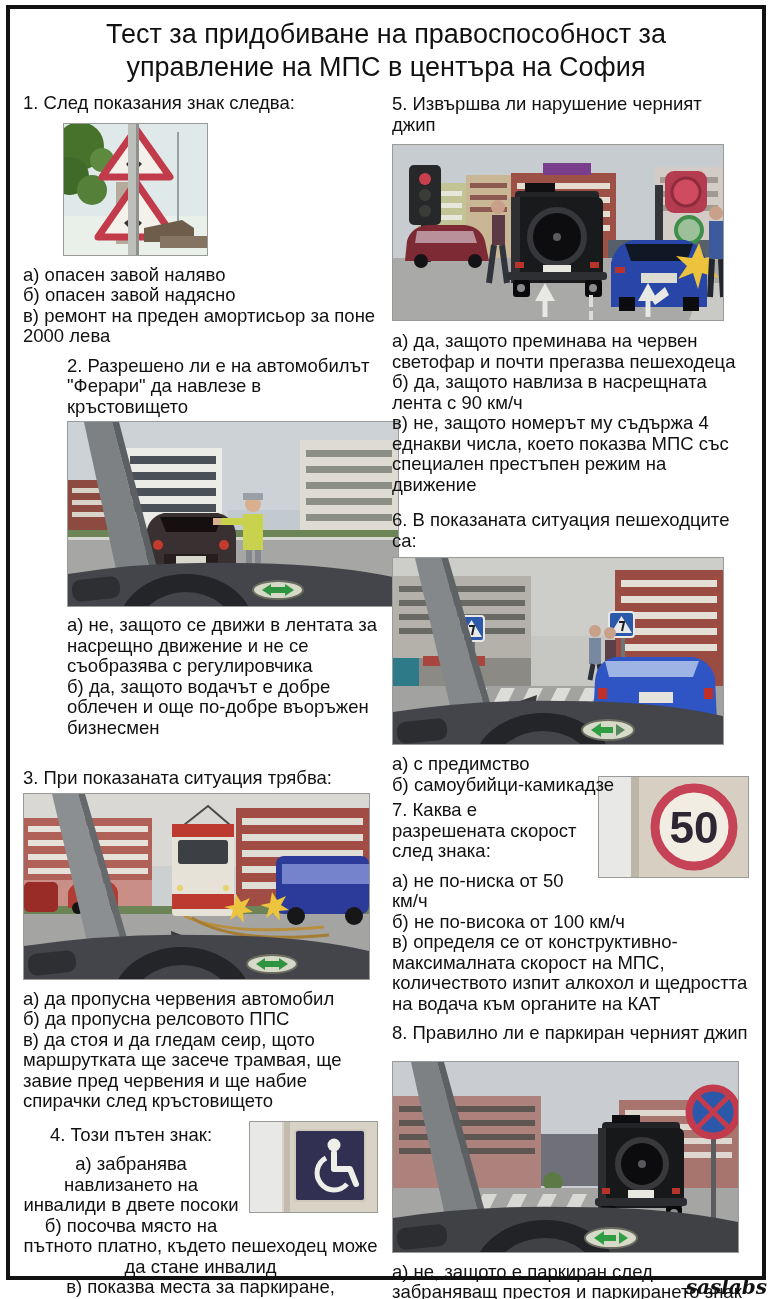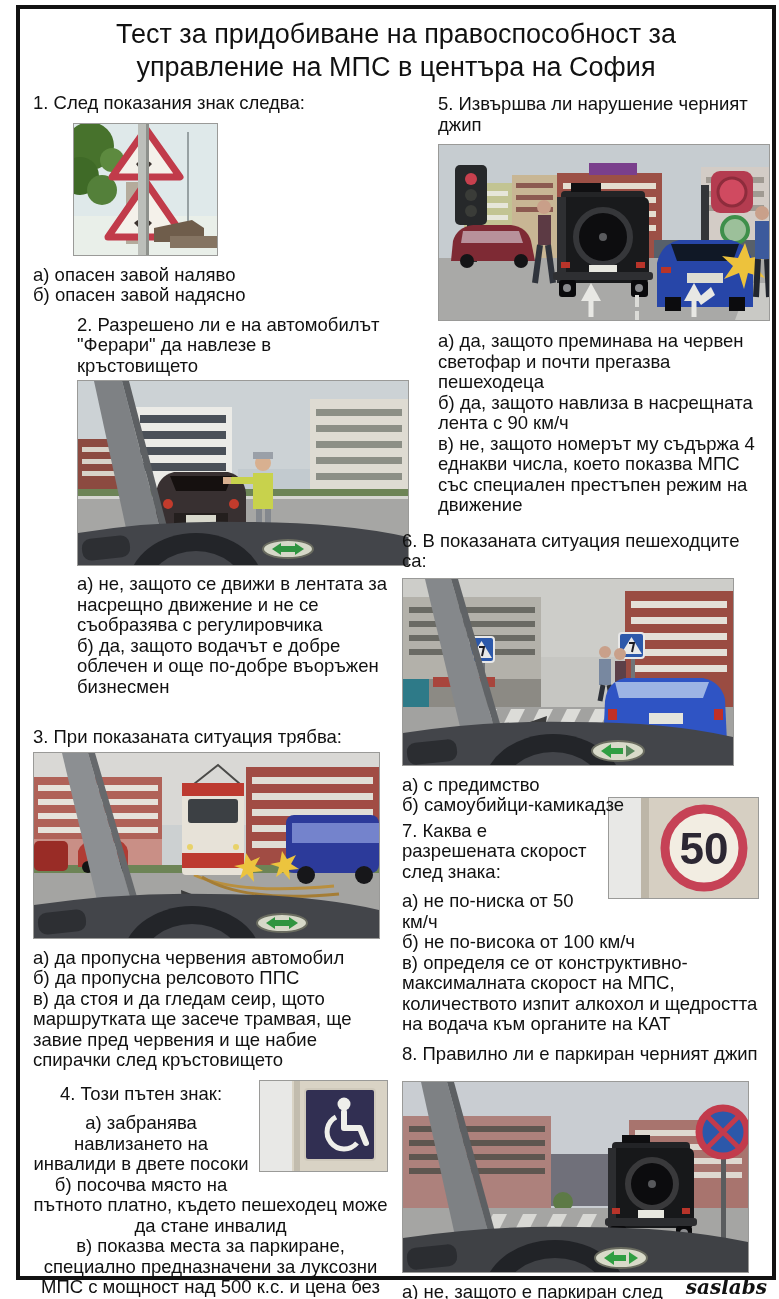--- a/index.html
+++ b/index.html
@@ -2,21 +2,21 @@
 <html><head>
 <meta charset="utf-8">
 <style>
   html,body { margin:0; padding:0; }
   body {
     width:779px; height:1299px; position:relative; background:#ffffff;
     font-family:"Liberation Sans","DejaVu Sans",sans-serif; color:#111;
     overflow:hidden;
   }
   .sheet {
-    position:absolute; left:16px; top:5px; width:760px; height:1275px;
+    position:absolute; left:6px; top:5px; width:760px; height:1275px;
     border:4px solid #121212; box-sizing:border-box; background:#fff;
   }
   .title {
     font-size:27px; font-weight:400; line-height:33px; text-align:center;
     margin:9px auto 4px auto; max-width:610px;
   }
   .cols { display:flex; padding:0 13px; gap:14px; }
   .col { box-sizing:border-box; }
   .col-left { width:355px; flex:none; }
   .col-right { flex:1; min-width:0; }
@@ -28,21 +28,21 @@
 
   .q1 { margin-top:5px; }
   .q1 .photo { margin:9px 0 9px 40px; }
   .q2 { margin-top:9px;padding-left:44px; }
   .q2 .photo { margin:4px 0 8px 0; }
   .q3 { margin-top:30px; }
   .q3 .photo { margin:4px 0 9px 0; }
   .q4 { margin-top:13px;text-align:center; }
   .q4 .float-right { margin-top:-4px; }
 
-  .q5 { margin-top:6px;margin-left:36px; }
+  .q5 { margin-top:6px; }
   .q5 .photo { margin:9px 0 10px 0; }
   .q6 { margin-top:15px; }
   .q6 .photo { margin:6px 0 9px 0; }
   .q7 { margin-top:5px; }
   .q7 .float-right { margin-top:-24px; }
   .q8 { margin-top:9px; }
   .q8 .photo { margin:17px 0 9px 0; }
 
   .signature {
     position:absolute; right:12px; bottom:0; font-family:"DejaVu Serif",serif;
@@ -77,20 +77,21 @@
             <polygon points="72,58 110,113 34,113" fill="#f4f1ea" stroke="#c13b4a" stroke-width="7" stroke-linejoin="round"></polygon>
             <path d="M60,99 q9,-9 18,0 l-4,4 -10,0 Z" fill="#3c3430"></path>
             <rect x="64" y="0" width="10" height="131" fill="#bcbfba"></rect>
             <rect x="72" y="0" width="3" height="131" fill="#8e918c"></rect>
             <path d="M80,104 L118,96 L130,104 L130,118 L80,118 Z" fill="#6f5d4b"></path>
             <rect x="96" y="112" width="47" height="12" fill="#857462"></rect>
           </svg>
         </div>
         <p class="ans">а) опасен завой наляво</p>
         <p class="ans">б) опасен завой надясно</p>
+        <p class="ans">в) ремонт на преден амортисьор за поне 2000 лева</p>
       </section>
 
       <section class="q q2">
         <p class="q-head">2. Разрешено ли е на автомобилът "Ферари" да навлезе в кръстовището</p>
         <div class="photo" style="width:330px;height:184px">
           <svg viewBox="0 0 330 184" width="330" height="184">
             <rect width="330" height="184" fill="#ccd2d5"></rect>
             <rect y="96" width="330" height="16" fill="#b9c1c3"></rect>
             <rect x="0" y="58" width="52" height="52" fill="#8c4a40"></rect>
             <rect x="4" y="66" width="44" height="5" fill="#d8d2c8"></rect>

